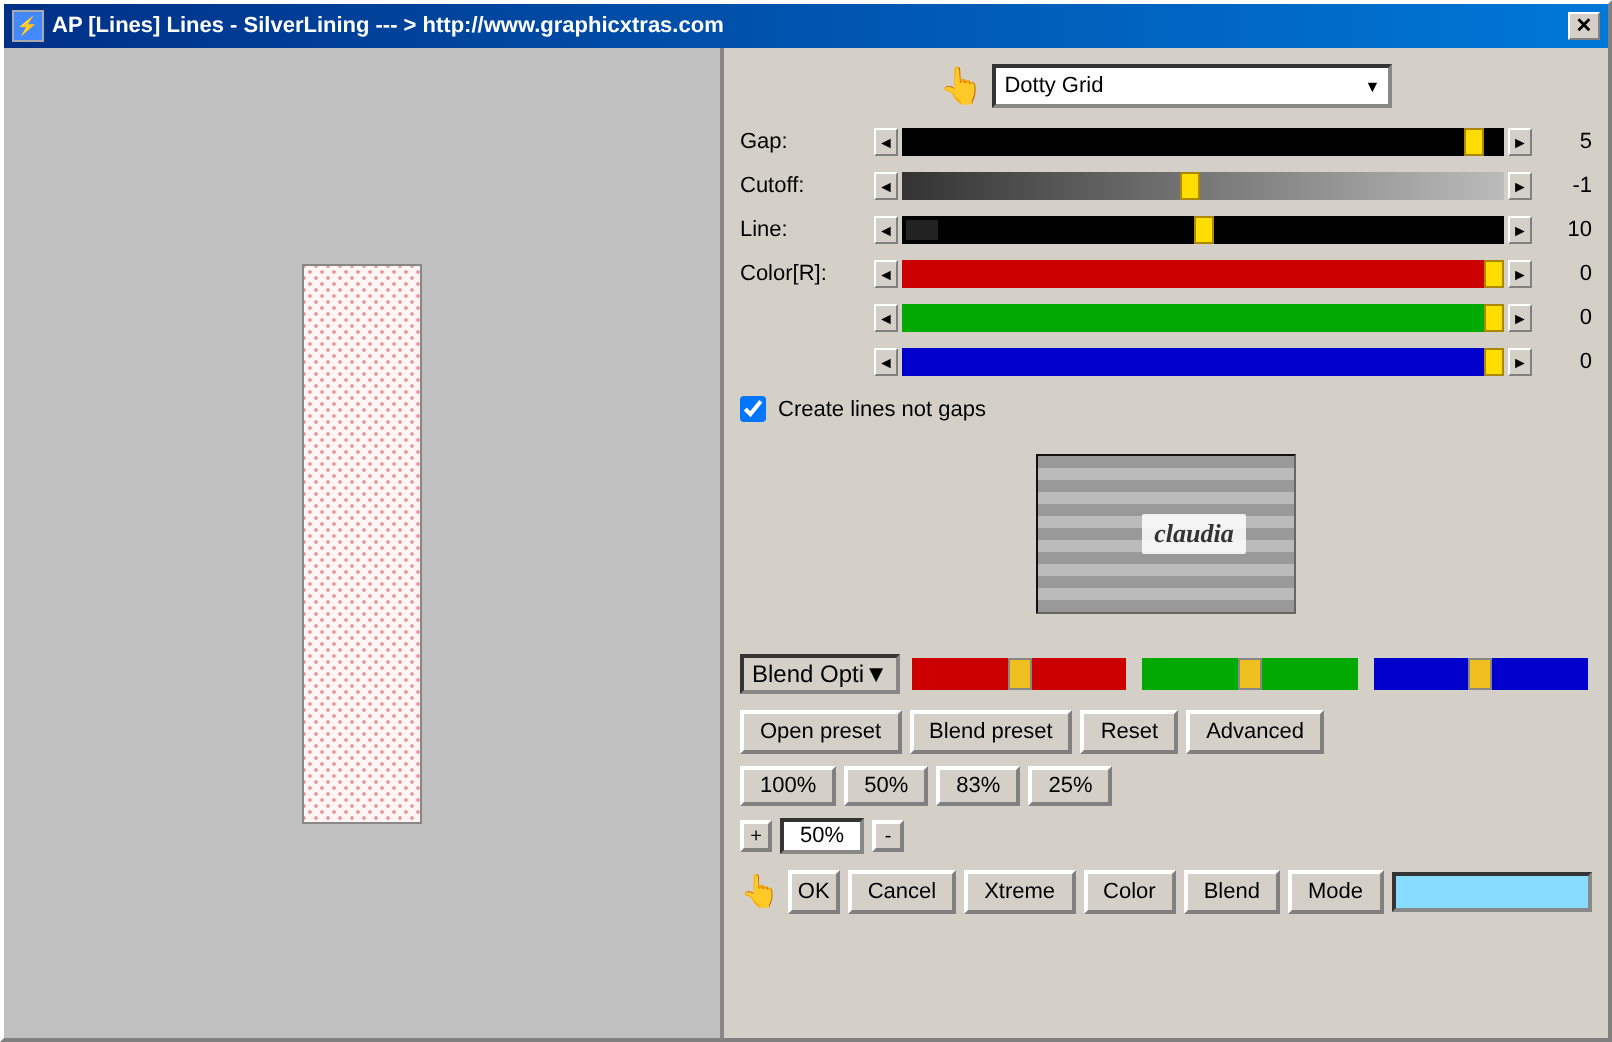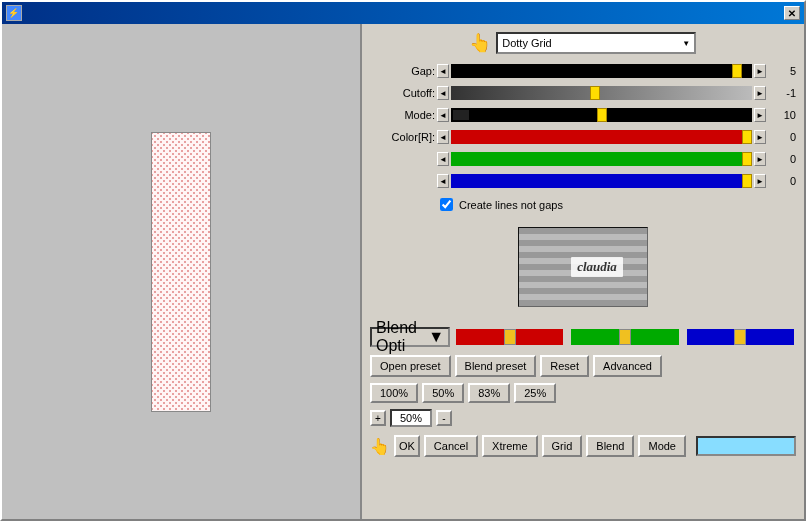--- a/index.html
+++ b/index.html
@@ -128,21 +128,20 @@
       margin-right: 4px;
     }
     .slider-row {
       display: flex;
       align-items: center;
       gap: 2px;
       height: 18px;
     }
     .slider-label {
       width: 65px;
-      text-align: right;
       font-size: 11px;
       color: #000;
     }
     .slider-arrow-left, .slider-arrow-right {
       width: 12px;
       height: 14px;
       background: #d4d0c8;
       border: 1px solid;
       border-color: #fff #808080 #808080 #fff;
       display: flex;
@@ -168,21 +167,20 @@
     .slider-container {
       position: relative;
       flex: 1;
       height: 14px;
     }
     .checkbox-row {
       display: flex;
       align-items: center;
       gap: 6px;
       margin-top: 4px;
-      margin-left: 70px;
     }
     .preview-thumb {
       margin: 8px auto;
       width: 130px;
       height: 80px;
       background: #888;
       border: 1px inset #666;
       display: flex;
       align-items: center;
       justify-content: center;
@@ -216,21 +214,21 @@
       display: flex;
       align-items: center;
       gap: 4px;
       margin-top: 4px;
     }
     .blend-dropdown {
       width: 80px;
       height: 20px;
       background: #d4d0c8;
       border: 2px inset #888;
-      font-size: 16px;
+      font-size: 12px;
       display: flex;
       align-items: center;
       justify-content: space-between;
       padding: 0 4px;
       cursor: pointer;
     }
     .buttons-row {
       display: flex;
       gap: 4px;
       margin-top: 4px;
@@ -316,20 +314,21 @@
 </head>
 <body>
 
 <div class="window">
 
   <div class="title-bar">
     <div class="title-bar-left">
       <div class="title-bar-icon">
         <span style="font-size:9px; font-weight:bold;">⚡</span>
       </div>
+      <span>AP [Lines]  Lines - SilverLining  --- &gt; http://www.graphicxtras.com</span>
     </div>
     <div class="title-close">✕</div>
   </div>
 
   <div class="content">
 
     <div class="left-panel">
       <div class="preview-image">
         <div class="dotty-pattern"></div>
       </div>
@@ -363,21 +362,21 @@
         <div class="slider-container">
           <div style="width:100%; height:14px; background:linear-gradient(to right, #333, #bbb); position:relative;">
             <div class="slider-thumb" style="left:calc(48% - 5px);"></div>
           </div>
         </div>
         <div class="slider-arrow-right">►</div>
         <span class="slider-value">-1</span>
       </div>
 
       <div class="slider-row">
-        <span class="slider-label">Mode:</span>
+        <span class="slider-label">Line:</span>
         <div class="slider-arrow-left">◄</div>
         <div class="slider-container">
           <div style="width:100%; height:14px; background:#000; position:relative; display:flex; align-items:center;">
             <div style="width:16px; height:10px; background:#222; position:absolute; left:2px;"></div>
             <div class="slider-thumb" style="left:calc(50% - 5px);"></div>
           </div>
         </div>
         <div class="slider-arrow-right">►</div>
         <span class="slider-value">10</span>
       </div>
@@ -471,21 +470,21 @@
         <div class="zoom-btn">
           <span>-</span>
         </div>
       </div>
 
       <div class="bottom-row">
         <span class="bottom-hand">👆</span>
         <button class="win-btn" style="padding: 2px 3px;">OK</button>
         <button class="win-btn">Cancel</button>
         <button class="win-btn">Xtreme</button>
-        <button class="win-btn">Grid</button>
+        <button class="win-btn">Color</button>
         <button class="win-btn">Blend</button>
         <button class="win-btn">Mode</button>
         <div class="color-display"></div>
       </div>
 
     </div>
   </div>
 </div>
 
 </body></html>

